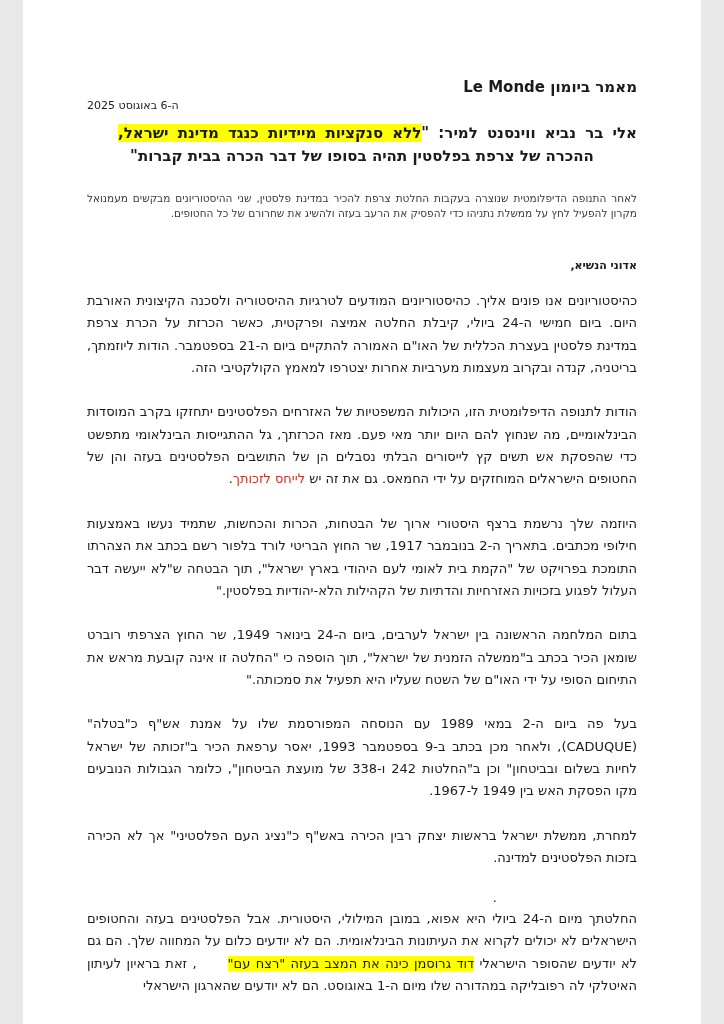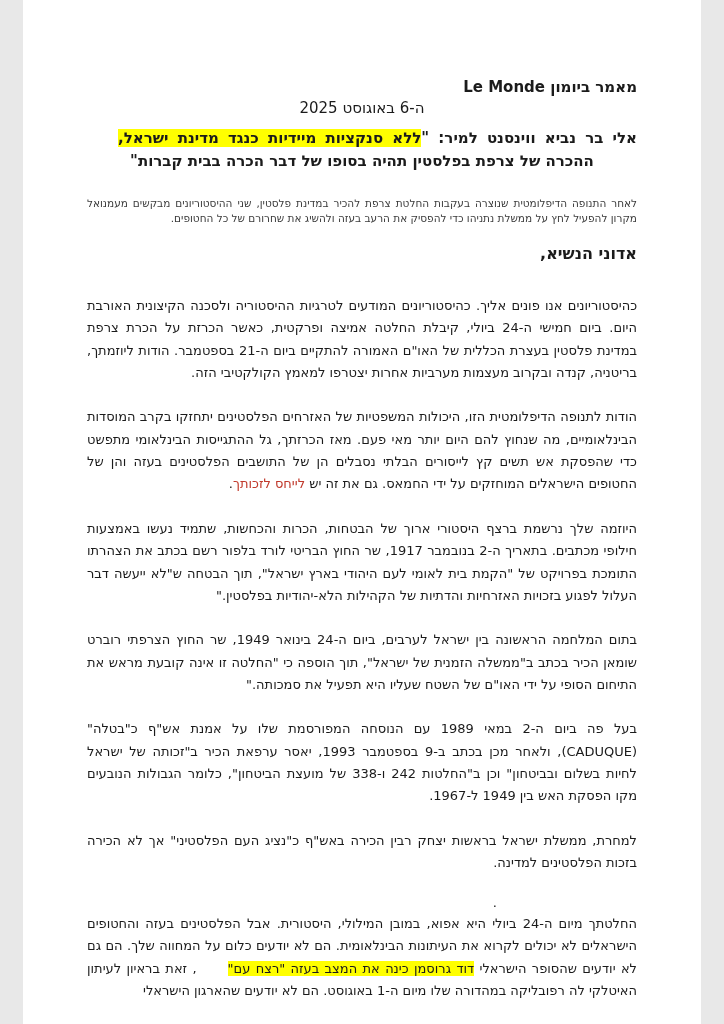--- a/index.html
+++ b/index.html
@@ -14,33 +14,33 @@
     overflow:hidden;
     font-family:"DejaVu Sans","Liberation Sans",sans-serif;
     color:#1b1b1b;
   }
   .article-title{
     font-size:15px;font-weight:bold;
     margin:0 0 3px 0;text-align:right;
     unicode-bidi:plaintext;
   }
   .article-date{
-    font-size:15px;margin:0 0 10px 0;text-align:center;
+    font-size:11px;margin:0 0 10px 0;text-align:left;
   }
   .headline{
     font-size:15px;font-weight:bold;line-height:1.55;
     margin:0 0 22px 0;
     text-align:justify;text-align-last:center;
   }
   .standfirst{
     font-size:10.5px;line-height:1.45;color:#3a3a3a;
-    text-align:justify;margin:0 0 18px 0;
+    text-align:justify;margin:0 0 38px 0;
   }
   .salutation{
-    font-size:16px;font-weight:bold;margin:0 0 32px 0;text-align:right;
+    font-size:11px;font-weight:bold;margin:0 0 18px 0;text-align:right;
   }
   .par{
     font-size:13px;line-height:1.72;
     text-align:justify;margin:0 0 22px 0;
   }
   .par-dot{
     text-align:right;
     padding-left:0;
     padding-right:140px;
     margin:0 0 2px 0;

